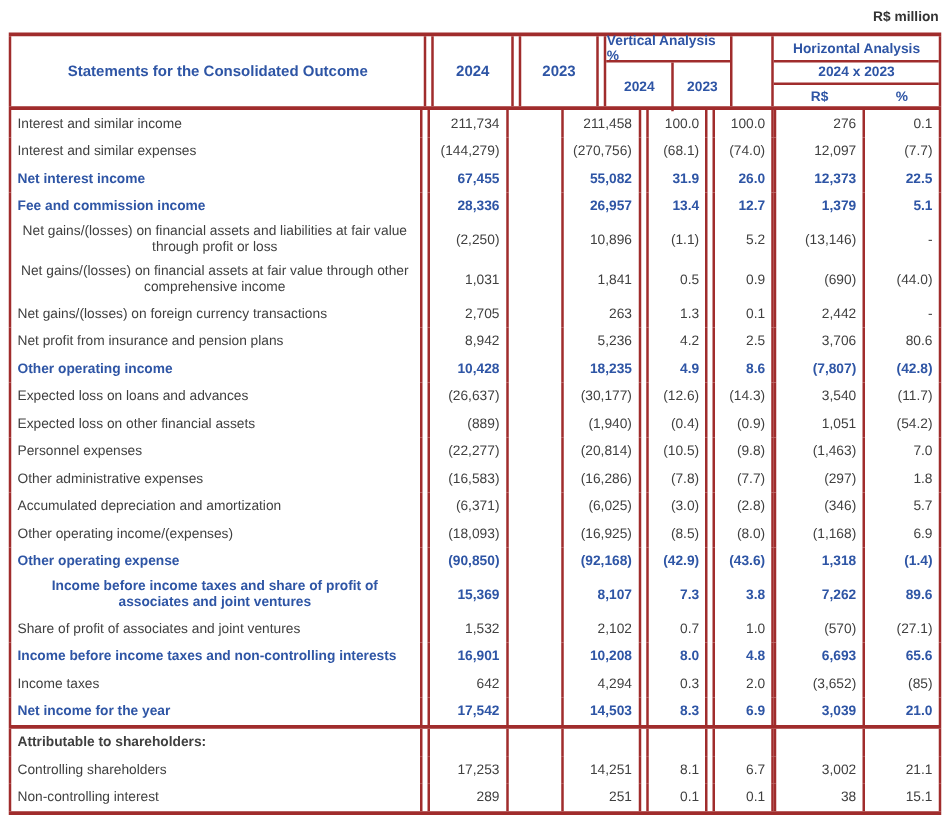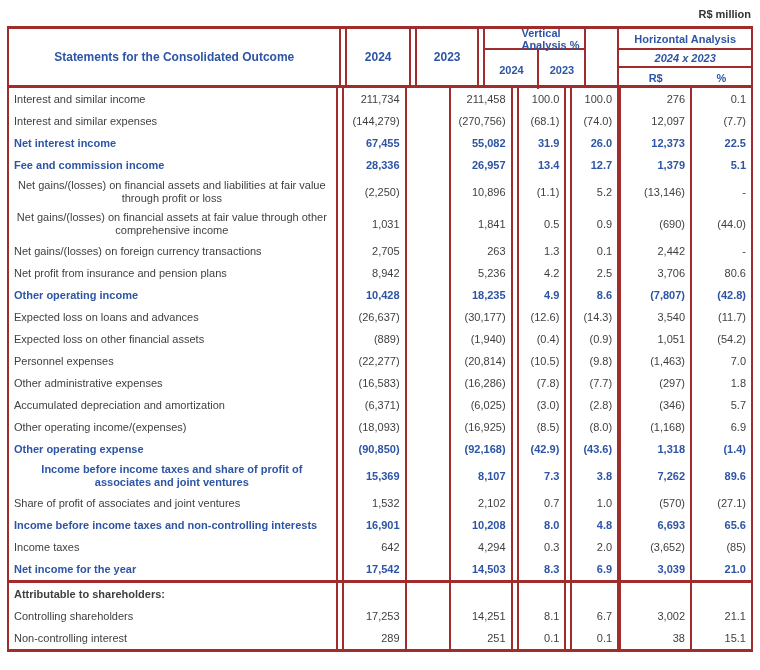--- a/index.html
+++ b/index.html
@@ -33,27 +33,27 @@
   }
   .h-box{border-left:2px solid var(--red);border-right:2px solid var(--red);height:100%;}
   .gap{margin-left:4px;}
   .h-label{
     width:348px;display:flex;align-items:center;justify-content:center;
     font-size:12px;
   }
   .h-year{width:68px;display:flex;align-items:center;justify-content:center;font-size:12px;}
   .h-year.y23{width:67px;}
   .h-va{width:107px;font-size:11px;}
-  .va-title{height:21px;border-bottom:2px solid var(--red);display:flex;align-items:center;justify-content:center;padding-left:36px;}
+  .va-title{height:21px;border-bottom:2px solid var(--red);display:flex;align-items:center;justify-content:center;}
   .va-sub{display:flex;height:39px;}
   .va-sub .v1{width:52px;display:flex;align-items:center;justify-content:center;}
   .va-sub .v2{flex:1;border-left:2px solid var(--red);display:flex;align-items:center;justify-content:center;}
   .h-ha{width:141px;font-size:11px;margin-left:31px;}
   .ha-title{height:21px;border-bottom:2px solid var(--red);display:flex;align-items:center;justify-content:center;}
-  .ha-mid{height:18px;border-bottom:2px solid var(--red);display:flex;align-items:center;justify-content:center;font-style:italic;}
+  .ha-mid{height:18px;border-bottom:2px solid var(--red);display:flex;align-items:center;justify-content:center;}
   .ha-bot{display:flex;height:19px;}
   .ha-bot .hrs{flex:1;display:flex;align-items:center;justify-content:center;}
   .ha-bot .hpct{width:59px;display:flex;align-items:center;justify-content:center;}
 
   
   .tbody{}
   .row{display:flex;align-items:stretch;min-height:22px;}
   .cell{
     display:flex;align-items:center;
     font-size:11px;line-height:13px;color:var(--ink);

